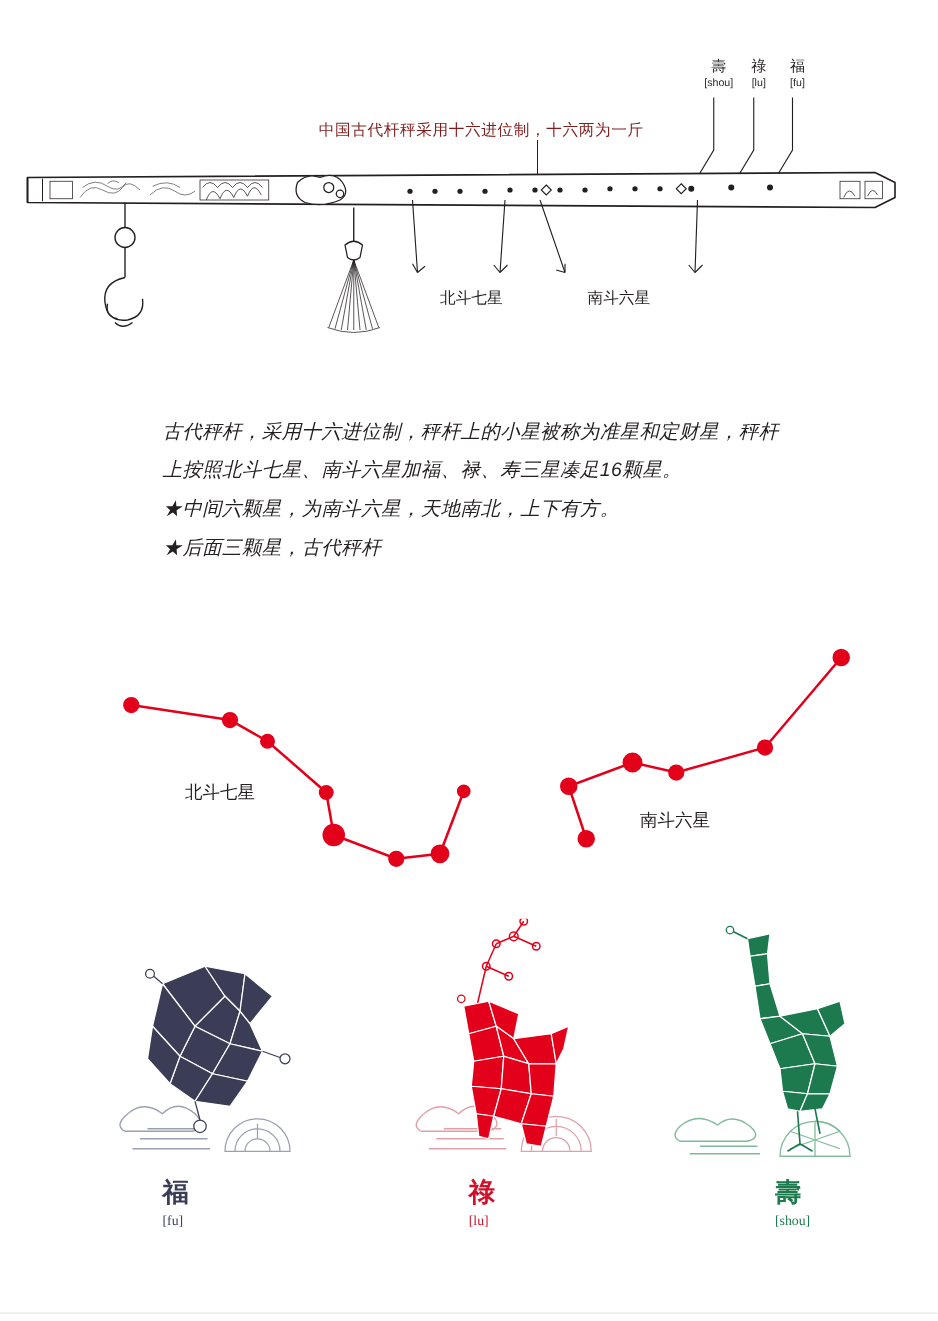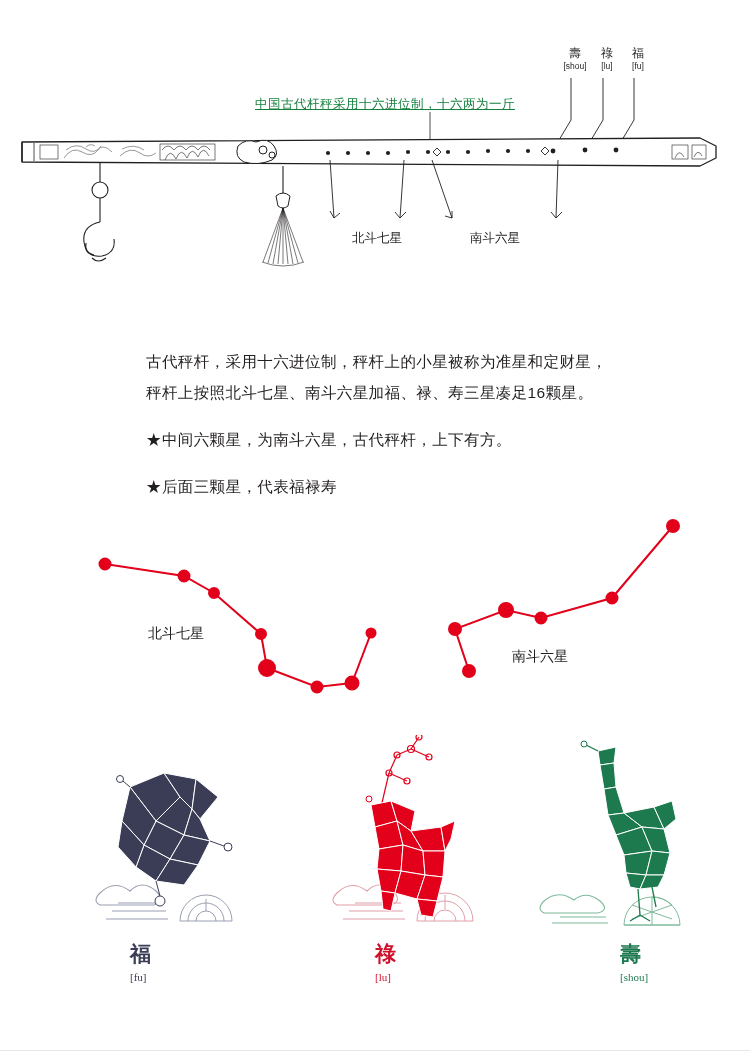--- a/index.html
+++ b/index.html
@@ -23,23 +23,22 @@
     top: 0;
     width: 750px;
     height: 300px;
   }
   .top-caption {
     position: absolute;
     left: 255px;
     top: 96px;
     font-size: 12.5px;
     letter-spacing: 0.5px;
-    color: #15803d;
+    color: #7f1d1d;
     white-space: nowrap;
-    text-decoration: underline;
   }
   .fls-label {
     position: absolute;
     text-align: center;
     font-size: 11px;
     line-height: 1.25;
     color: #231f20;
   }
   .fls-label .zh { display: block; font-size: 12px; }
   .fls-label .py { display: block; font-size: 8.5px; }
@@ -60,21 +59,21 @@
   #description {
     position: absolute;
     left: 130px;
     top: 330px;
     width: 500px;
     font-size: 15.5px;
     line-height: 31px;
     color: #231f20;
     letter-spacing: 0.4px;
   }
-  #description p { margin: 16px; }
+  #description p { margin: 0; font-style: italic; }
 
   
   #constellations {
     position: absolute;
     left: 0;
     top: 505px;
     width: 750px;
     height: 220px;
   }
   .const-label {
@@ -266,22 +265,22 @@
       <path d="M432 160 L452 218"></path>
       <path d="M452 218 l-7 -2 M452 218 l0 -7"></path>
       <path d="M558 160 L556 218"></path>
       <path d="M556 218 l-5 -6 M556 218 l6 -6"></path>
     </g>
   </svg>
 </div>
 
 <div id="description">
   <p>古代秤杆，采用十六进位制，秤杆上的小星被称为准星和定财星，秤杆上按照北斗七星、南斗六星加福、禄、寿三星凑足16颗星。</p>
-  <p>★中间六颗星，为南斗六星，古代秤杆，上下有方。</p>
-  <p>★后面三颗星，代表福禄寿</p>
+  <p>★中间六颗星，为南斗六星，天地南北，上下有方。</p>
+  <p>★后面三颗星，古代秤杆</p>
 </div>
 
 <div id="constellations">
   <div class="const-label" id="beidou-const-label">北斗七星</div>
   <div class="const-label" id="nandou-const-label">南斗六星</div>
 
   <svg width="750" height="220" viewBox="0 0 750 220" xmlns="http://www.w3.org/2000/svg">
 
     <g stroke="#e2001a" stroke-width="2" fill="#e2001a">
       <polyline points="105,59 184,71 214,88 261,129 267,163 317,182 352,178" fill="none"></polyline>

